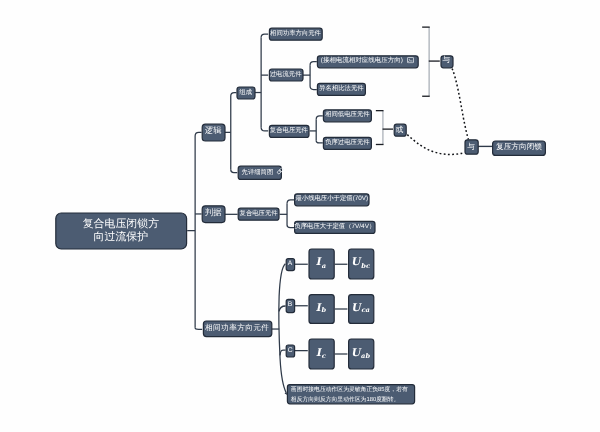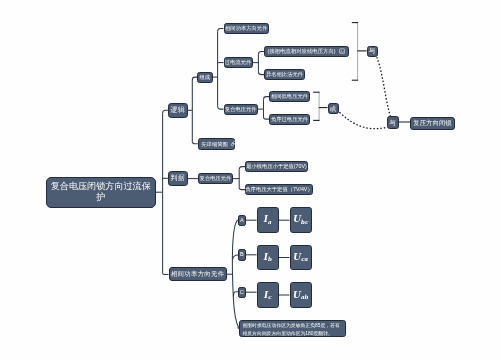--- a/index.html
+++ b/index.html
@@ -8,21 +8,21 @@
        font-family:"Liberation Sans",sans-serif;
        -webkit-font-smoothing:antialiased;}
   #canvas{position:relative;width:500px;height:360px;}
   svg.layer{position:absolute;left:0;top:0;width:500px;height:360px;
             pointer-events:none;overflow:visible;}
   .node{position:absolute;box-sizing:border-box;
         background:#4c5c72;border:0.9px solid #232c3a;border-radius:2.6px;
         color:#ffffff;display:flex;align-items:center;justify-content:center;
         text-align:center;line-height:1.2;white-space:nowrap;}
   .node.wrap{white-space:normal;}
-  .n-root{font-size:9.1px;letter-spacing:0px;border-radius:5px;padding:0 1px;}
+  .n-root{font-size:9.1px;letter-spacing:0px;border-radius:5px;padding:0 19px;}
   .n-mid{font-size:5.6px;}
   .n-small{font-size:5.3px;}
   .n-logic{font-size:7px;letter-spacing:0.2px;border-radius:3.2px;}
   .n-op{font-size:6.4px;border-radius:2.6px;}
   .n-phase{font-size:5.6px;border-radius:2.2px;}
   .n-formula{font-family:"DejaVu Serif",serif;font-style:italic;font-weight:700;
              font-size:9px;border-radius:2.8px;}
   .n-formula sub{font-size:0.62em;font-style:italic;font-weight:700;
                  vertical-align:baseline;position:relative;top:0.22em;}
   .n-note{font-size:4.85px;line-height:1.62;text-align:left;

